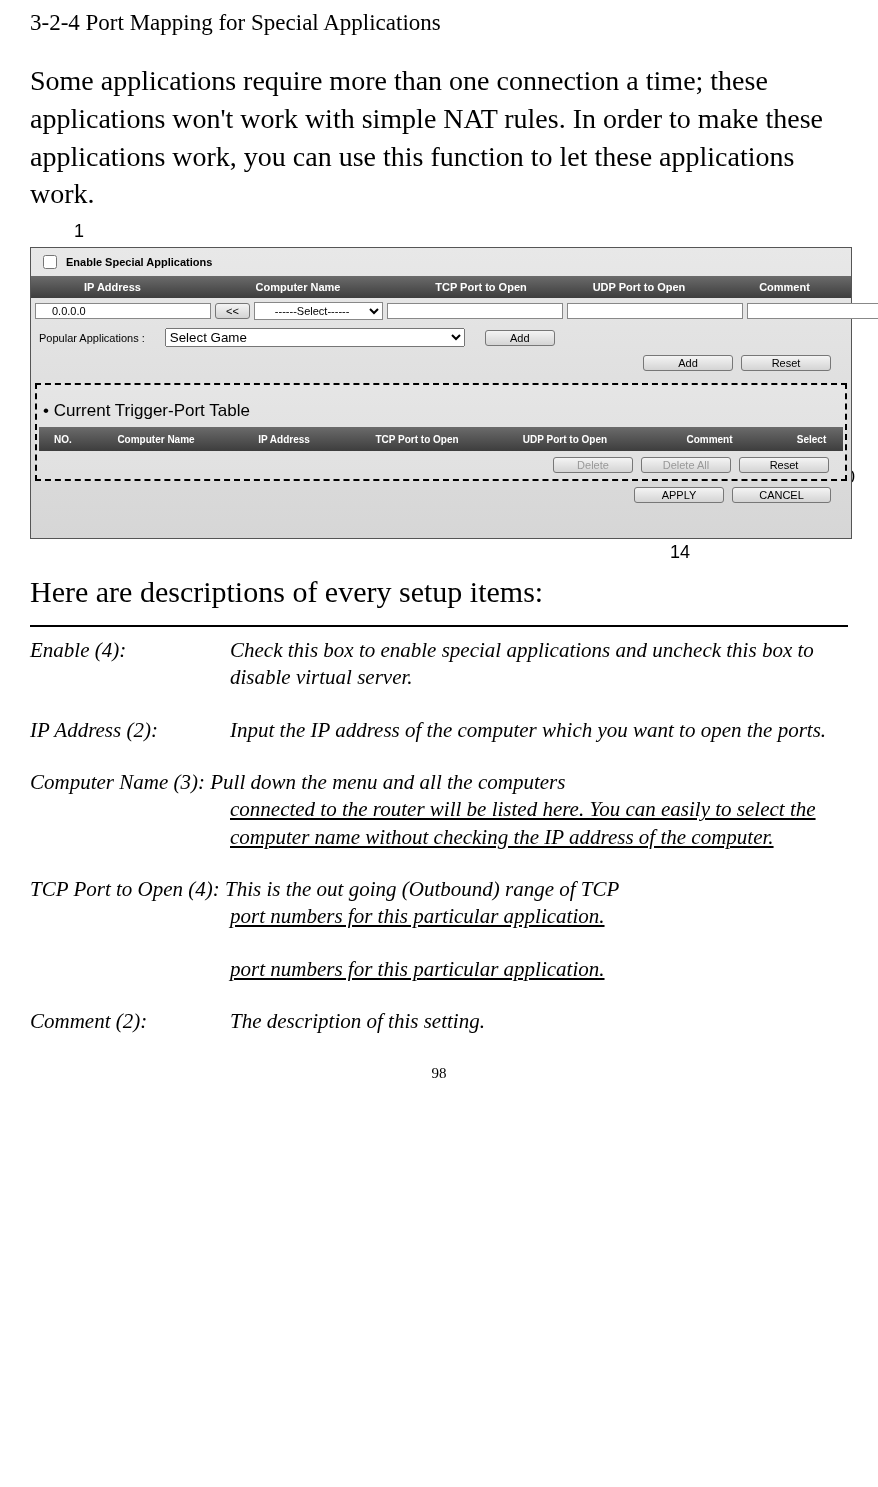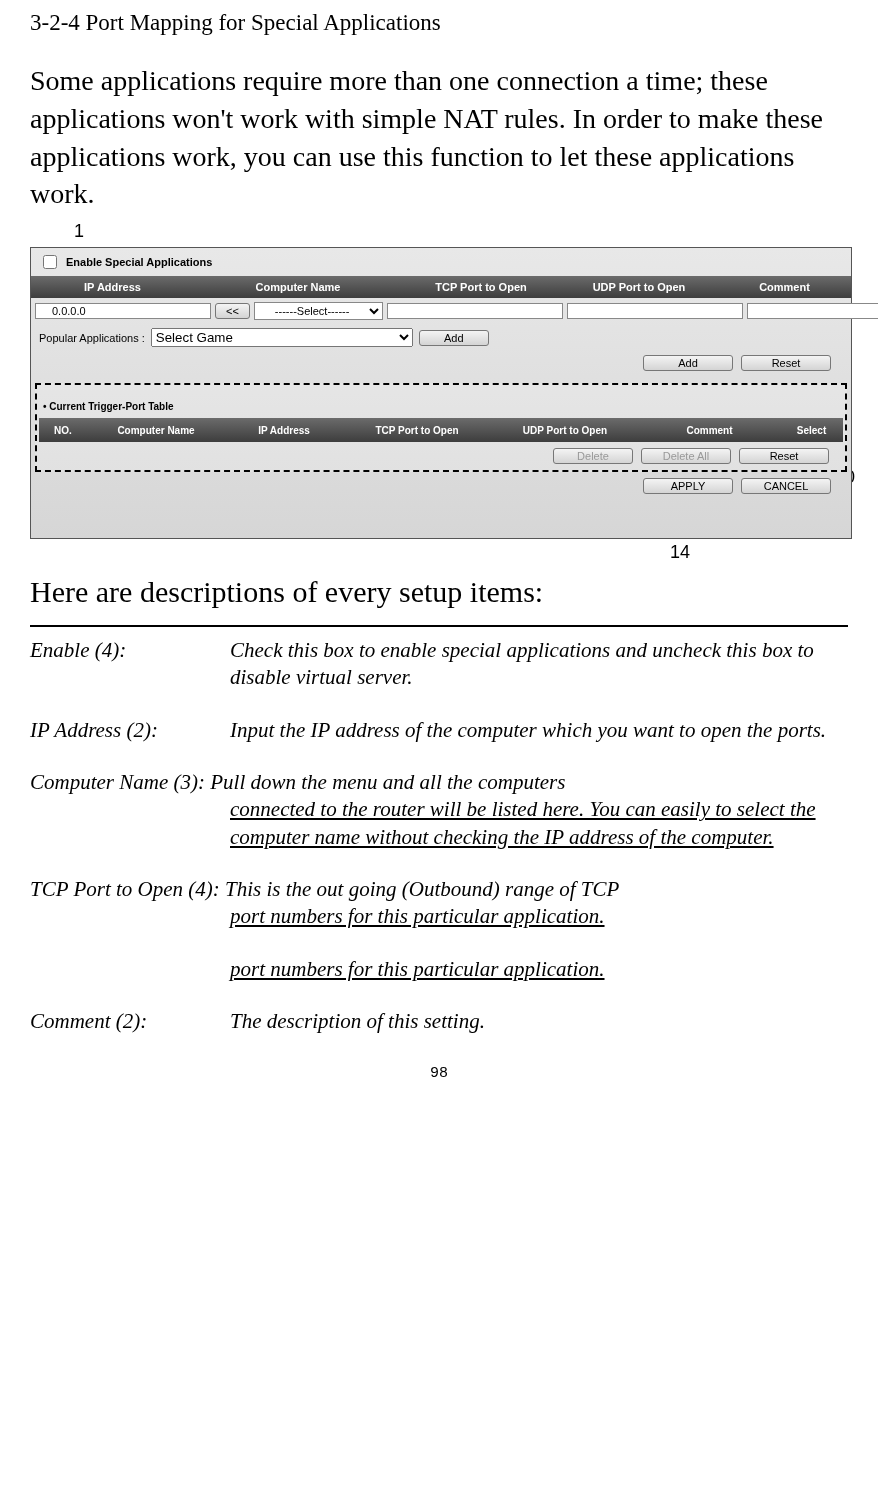--- a/index.html
+++ b/index.html
@@ -77,40 +77,40 @@
     padding: 1px 10px;
     background: linear-gradient(#f4f4f4,#d4d4d4);
     border: 1px solid #777;
     border-radius: 3px;
     cursor: pointer;
   }
   .btn.disabled { color: #999; }
   .pop-row {
     display: flex;
     align-items: center;
-    gap: 6px;
+    gap: 20px;
     padding: 4px 8px;
   }
   .btn-row {
     display: flex;
     justify-content: flex-end;
     gap: 8px;
     padding: 4px 20px 8px 8px;
   }
   .trigger {
     position: relative;
     margin: 4px;
     padding: 6px 2px 2px 2px;
     border: 2px dashed #000;
     background: rgba(255,255,255,0.2);
   }
   .trigger-title {
-    font-weight: bold;
+    font-weight: normal;
     padding: 4px 4px 6px 4px;
-    font-size: 10px;
+    font-size: 17px;
     color: #000;
   }
   .thdr-row {
     display: flex;
     background: linear-gradient(#6b6b6b,#3d3d3d);
     color: #fff;
     font-weight: bold;
     height: 24px;
     align-items: center;
   }
@@ -143,21 +143,21 @@
   .item-block {
     font-style: italic;
     font-size: 21px;
     line-height: 1.3;
     margin-bottom: 25px;
   }
   .item-block .cont { padding-left: 200px; display:block;text-decoration:underline; }
   .pagenum {
     text-align: center;
     font-size: 15px;
-    font-family: Liberation Mono, monospace;
+    font-family: Liberation Serif, serif;
     margin-top: 30px;
   }
 </style>
 </head>
 <body>
 
 <div class="heading">3-2-4 Port Mapping for Special Applications</div>
 
 <div class="intro">Some applications require more than one connection a time; these applications won't work with simple NAT rules. In order to make these applications work, you can use this function to let these applications work.</div>
 
@@ -199,21 +199,21 @@
       <select style="width:160px">
         <option>------Select------</option>
       </select>
       <input type="text" style="width: 145px;">
       <input type="text" style="width: 145px;">
       <input type="text" style="flex: 1 1 0%;">
     </div>
 
     <div class="pop-row">
       <span>Popular Applications  :</span>
-      <select style="width:262px">
+      <select style="width:300px">
         <option>Select Game</option>
       </select>
       <button class="btn" style="width:70px">Add</button>
     </div>
 
     <div class="btn-row">
       <button class="btn" style="width:90px">Add</button>
       <button class="btn" style="width:90px">Reset</button>
     </div>
 
@@ -231,21 +231,21 @@
       </div>
       <div class="btn-row" style="padding:6px 14px 4px 8px;">
         <button class="btn disabled" style="width:80px">Delete</button>
         <button class="btn disabled" style="width:90px">Delete All</button>
         <button class="btn" style="width:90px">Reset</button>
       </div>
     </div>
 
     <div class="btn-row" style="padding-top:2px;">
       <button class="btn" style="width:90px">APPLY</button>
-      <button class="btn" style="width:90px">CANCEL</button>
+      <button class="btn" style="width:99px">CANCEL</button>
     </div>
 
   </div>
 </div>
 
 <div class="descr-lead">Here are descriptions of every setup items:</div>
 <hr class="rule">
 
 <div class="item">
   <span class="label">Enable (4):</span>

